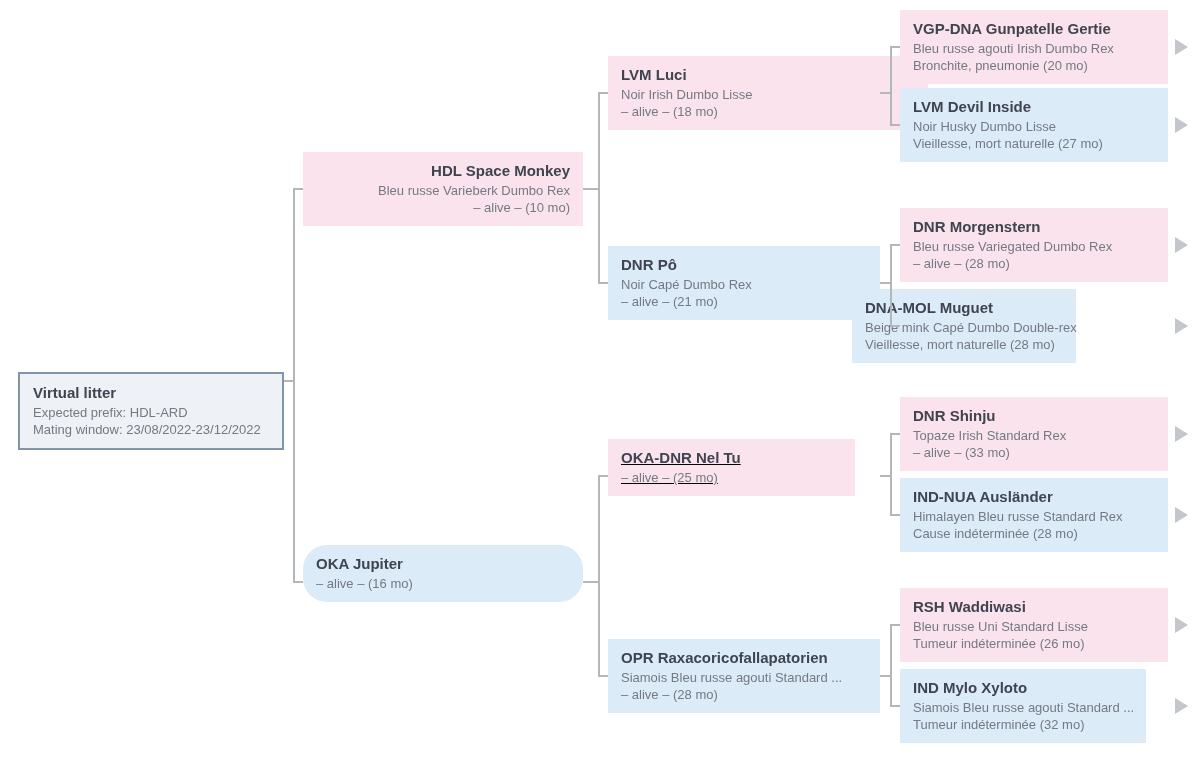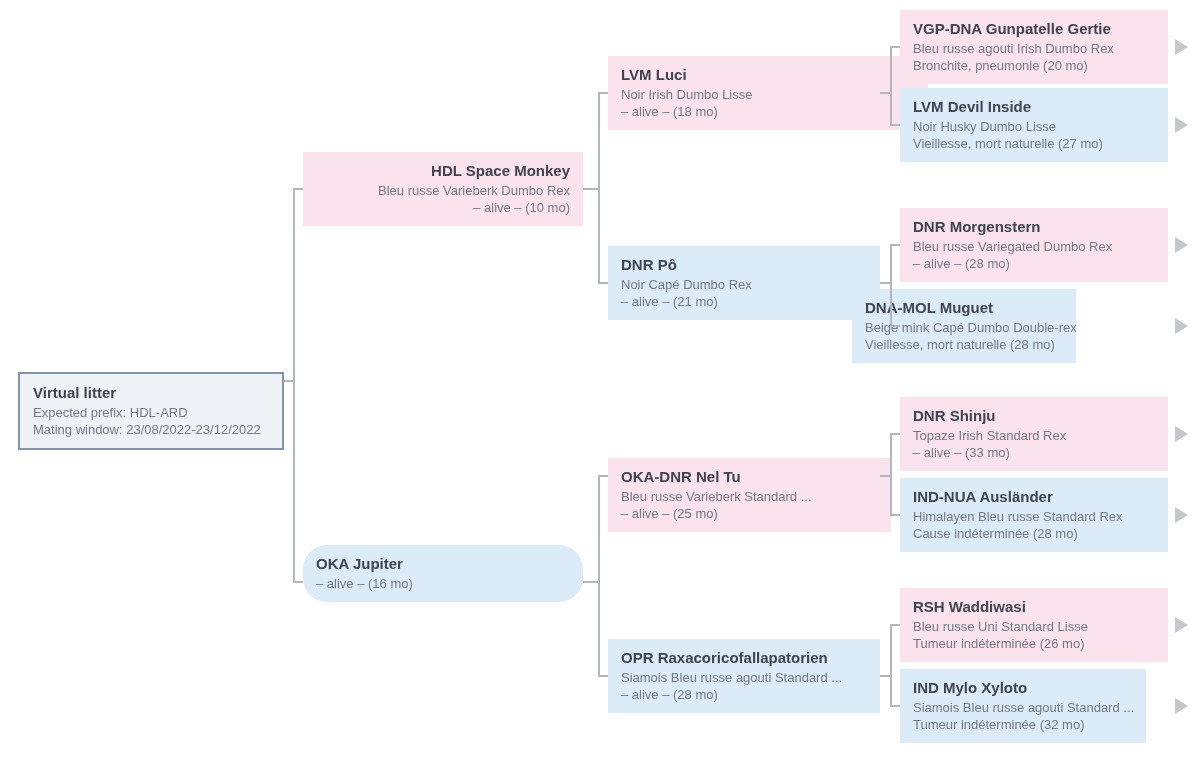--- a/index.html
+++ b/index.html
@@ -54,23 +54,22 @@
   <div class="node female" id="node-grandparent-0" style="left:608px;top:56px;width:320px;">
     <div class="title">LVM Luci</div>
     <div class="sub">Noir Irish Dumbo Lisse</div>
     <div class="sub">– alive – (18 mo)</div>
   </div>
   <div class="node male" id="node-grandparent-1" style="left:608px;top:246px;width:272px;">
     <div class="title">DNR Pô</div>
     <div class="sub">Noir Capé Dumbo Rex</div>
     <div class="sub">– alive – (21 mo)</div>
   </div>
-  <div class="node female" id="node-grandparent-2" style="left:608px;top:458px;width:283px;">
+  <div class="node female" id="node-grandparent-2" style="left:608px;top:439px;width:247px;text-decoration:underline;">
     <div class="title">OKA-DNR Nel Tu</div>
-    <div class="sub">Bleu russe Varieberk Standard ...</div>
     <div class="sub">– alive – (25 mo)</div>
   </div>
   <div class="node male" id="node-grandparent-3" style="left:608px;top:639px;width:272px;">
     <div class="title">OPR Raxacoricofallapatorien</div>
     <div class="sub">Siamois Bleu russe agouti Standard ...</div>
     <div class="sub">– alive – (28 mo)</div>
   </div>
 
   <div class="node female" id="node-great-0" style="left:900px;top:10px;width:268px;">
     <div class="title">VGP-DNA Gunpatelle Gertie</div>

